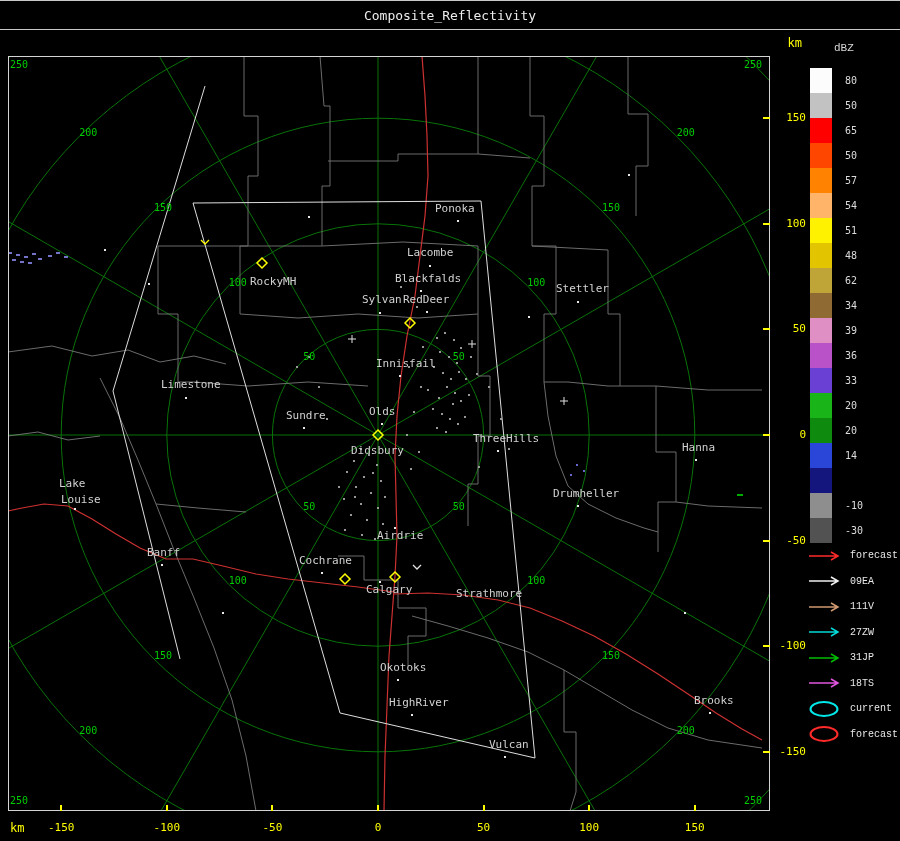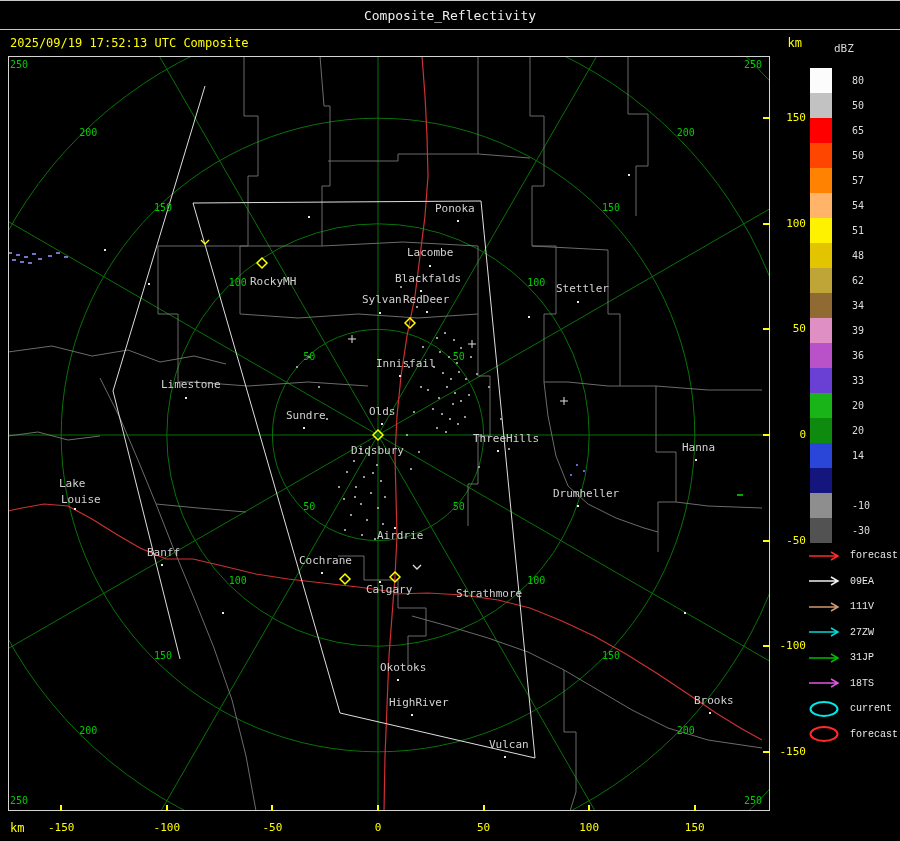--- a/index.html
+++ b/index.html
@@ -10,43 +10,42 @@
     border-top:1px solid #c8c8c8;
   }
   #page-title {
     position:absolute; top:7px; left:0; width:100%; text-align:center;
     color:#ededed; font-size:13px;
   }
   #title-divider { position:absolute; left:0; top:28px; width:900px; height:1px; background:#c8c8c8; }
   #timestamp { position:absolute; left:10px; top:35px; color:#ffff00; font-size:12px; white-space:pre; }
   #km-top { position:absolute; left:766px; top:35px; width:36px; text-align:right; color:#ffff00; font-size:12px; }
   #km-bottom { position:absolute; left:10px; top:820px; color:#ffff00; font-size:12px; }
-  #dbz-label { position:absolute; left:834px; top:41px; color:#d8d8d8; font-size:11px; }
+  #dbz-label { position:absolute; left:834px; top:41px; color:#d8d8d8; font-size:11px;font-family:Liberation Mono, monospace; }
   #map { position:absolute; left:8px; top:55px; width:762px; height:755px; background:#000; }
   #map svg { display:block; }
   #map svg text { font-family:"DejaVu Sans Mono", monospace; }
   #colorbar { position:absolute; left:810px; top:67px; }
   .cb-row { display:flex; height:25px; align-items:center; }
   .cb-swatch { width:22px; height:25px; }
-  .cb-label { margin-left:20px; font-size:10px; color:#dcdcdc; width:28px; }
+  .cb-label { margin-left:13px; font-size:10px; color:#dcdcdc; width:28px; }
   #legend { position:absolute; left:808px; top:542px; }
   .lg-row { display:flex; align-items:center; height:25.5px;font-family:Liberation Mono, monospace; }
   .lg-label { margin-left:6px; font-size:10px; color:#e8e8e8; }
   .ytick-label { position:absolute; width:32px; text-align:right; color:#ffff00; font-size:11px; }
   .ytick-mark { position:absolute; width:7px; height:2px; background:#ffff00; }
   .xtick-label { position:absolute; width:40px; text-align:center; color:#ffff00; font-size:11px; }
   .xtick-mark { position:absolute; width:2px; height:6px; background:#ffff00; }
 </style>
 </head>
 <body>
 
 <div id="screen">
   <div id="page-title">Composite_Reflectivity</div>
   <div id="title-divider"></div>
-  <div id="timestamp">2025/09/19 17:52:13 UTC Composite</div>
   <div id="km-top">km</div>
   <div id="km-bottom">km</div>
   <div id="dbz-label">dBZ</div>
 
   <div id="map">
     <svg id="radar-svg" width="762" height="755" viewBox="0 0 762 755">
         <g stroke="#0a7a0a" fill="none" stroke-width="1" opacity="0.95">
           <circle cx="370" cy="379" r="105.60000000000001"></circle>
           <circle cx="370" cy="379" r="211.20000000000002"></circle>
           <circle cx="370" cy="379" r="316.8"></circle>

